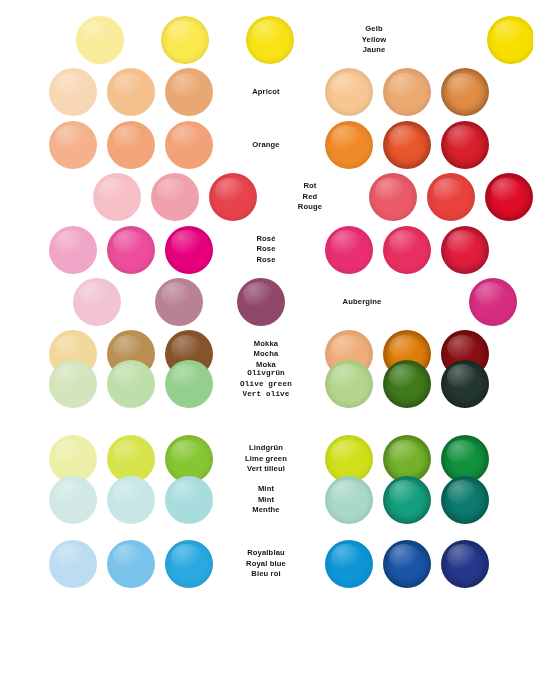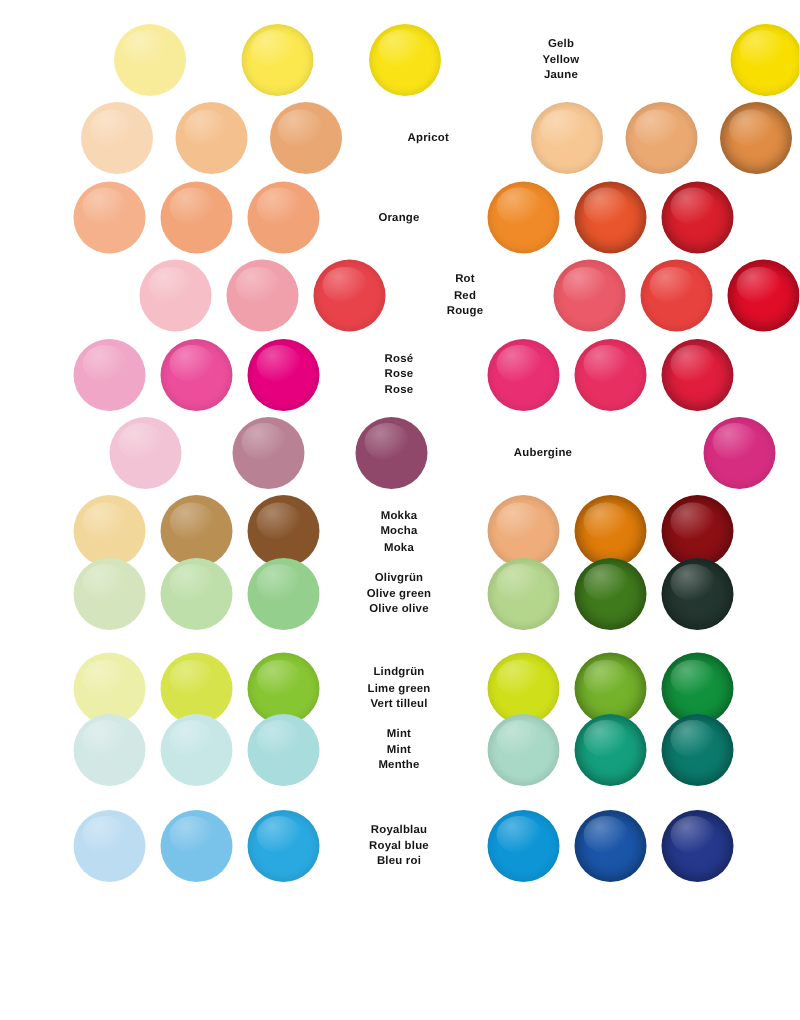--- a/index.html
+++ b/index.html
@@ -94,21 +94,21 @@
       <div class="cell">
         <div class="dot rim" title="#f8df00" style="background: rgb(248, 223, 0);"></div>
       </div>
       <div class="cell">
         <div class="dot deep" title="#fad600" style="background: rgb(250, 214, 0);"></div>
       </div>
       <div class="cell">
         <div class="dot deep" title="#f7c500" style="background: rgb(247, 197, 0);"></div>
       </div>
     </div>
-    <div class="row" style="top: 66.4px; justify-content: space-between;">
+    <div class="row" style="top: 66.4px;">
       <div class="spacer-left"></div>
       <div class="cell">
         <div class="dot" title="#f8d7b4" style="background: rgb(248, 215, 180);"></div>
       </div>
       <div class="cell">
         <div class="dot" title="#f4c08d" style="background: rgb(244, 192, 141);"></div>
       </div>
       <div class="cell">
         <div class="dot" title="#e9a873" style="background: rgb(233, 168, 115);"></div>
       </div>
@@ -250,35 +250,35 @@
       <div class="cell">
         <div class="dot rim" title="#eead7a" style="background: rgb(238, 173, 122);"></div>
       </div>
       <div class="cell">
         <div class="dot deep" title="#e07c0a" style="background: rgb(224, 124, 10);"></div>
       </div>
       <div class="cell">
         <div class="dot deep" title="#8c0f14" style="background: rgb(140, 15, 20);"></div>
       </div>
     </div>
-    <div class="row" style="top: 370px;">
+    <div class="row" style="top: 358px; font-family: Liberation Mono, monospace;">
       <div class="spacer-left"></div>
       <div class="cell">
         <div class="dot" title="#d4e4bc" style="background: rgb(212, 228, 188);"></div>
       </div>
       <div class="cell">
         <div class="dot" title="#bedfaa" style="background: rgb(190, 223, 170);"></div>
       </div>
       <div class="cell">
         <div class="dot" title="#94cf8d" style="background: rgb(148, 207, 141);"></div>
       </div>
       <div class="label">
         <div>Olivgrün</div>
         <div>Olive green</div>
-        <div>Olive olive</div>
+        <div>Vert olive</div>
       </div>
       <div class="spacer-mid"></div>
       <div class="cell">
         <div class="dot rim" title="#b3d58c" style="background: rgb(179, 213, 140);"></div>
       </div>
       <div class="cell">
         <div class="dot deep" title="#3f7a1c" style="background: rgb(63, 122, 28);"></div>
       </div>
       <div class="cell">
         <div class="dot deep" title="#23362f" style="background: rgb(35, 54, 47);"></div>

